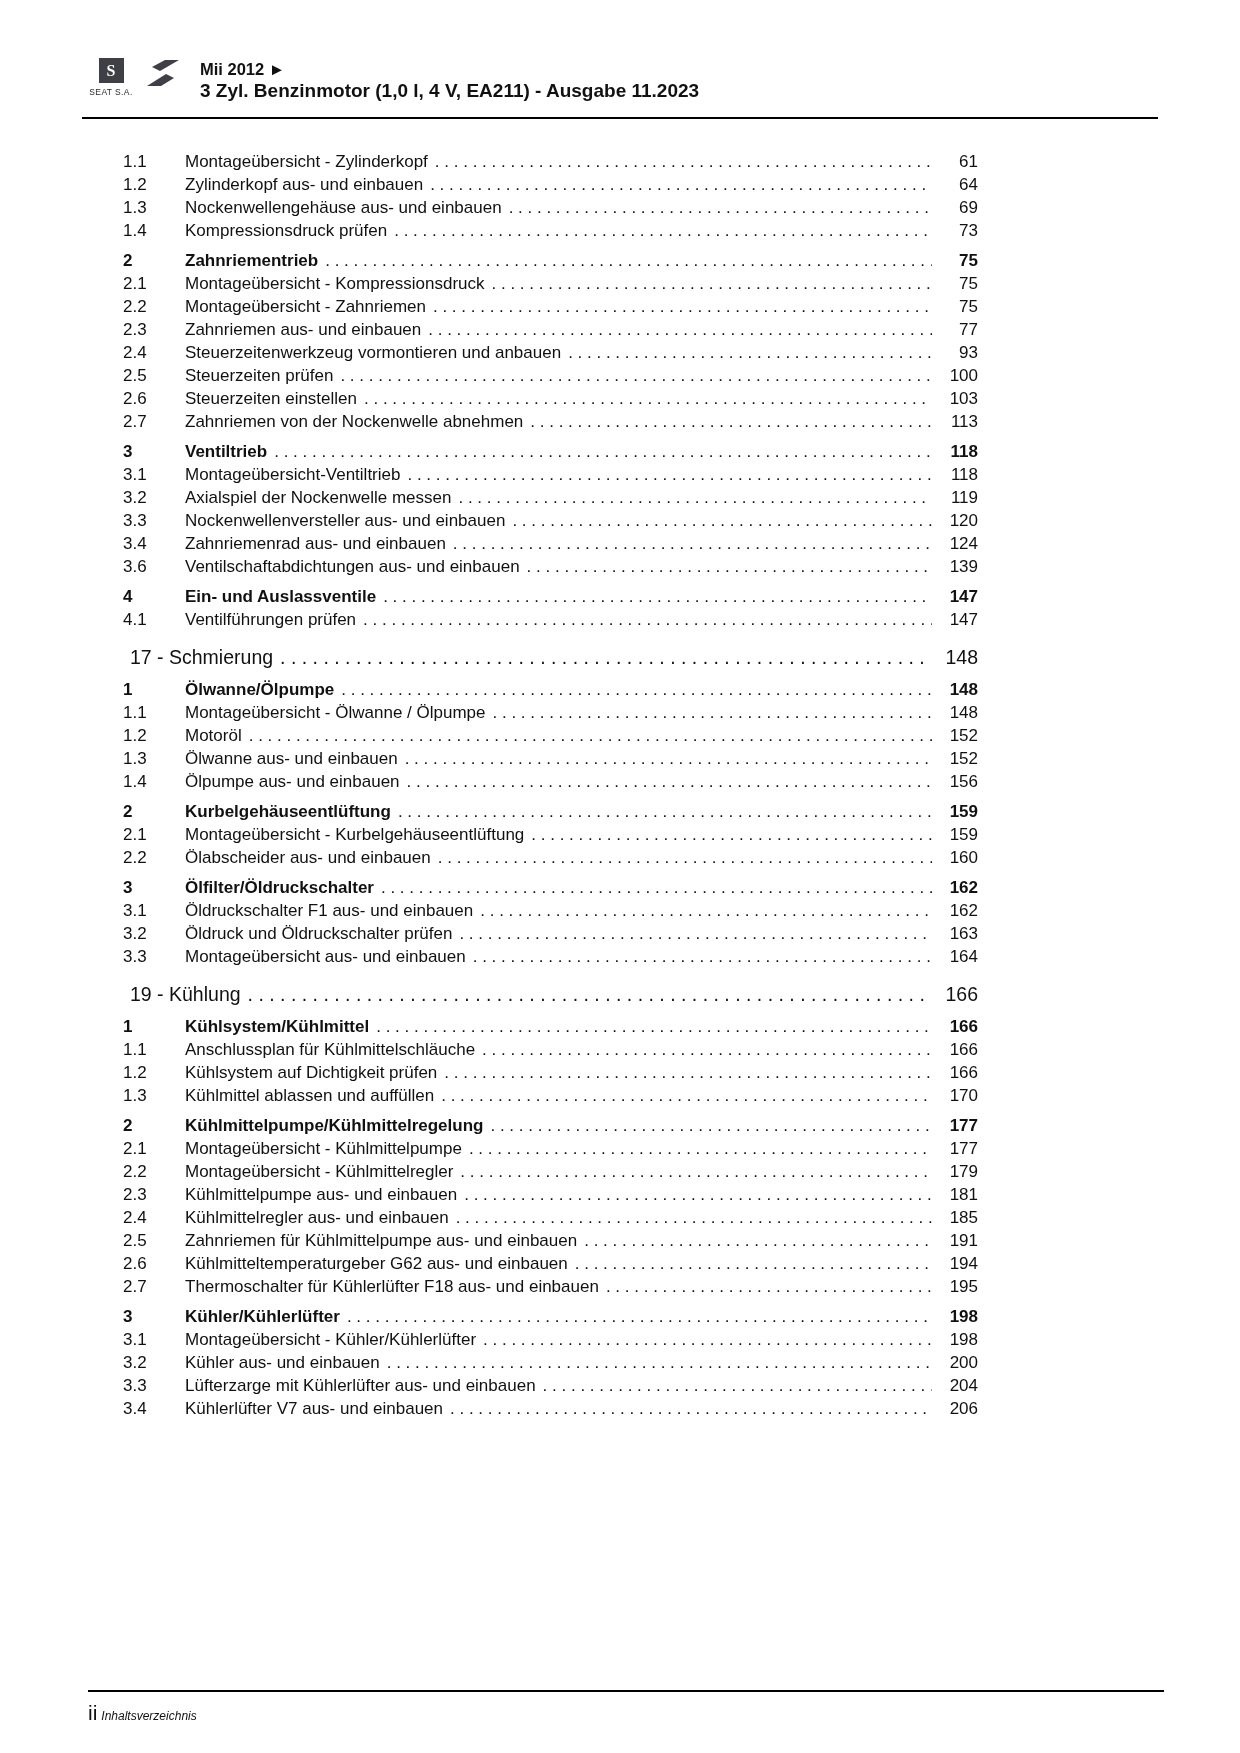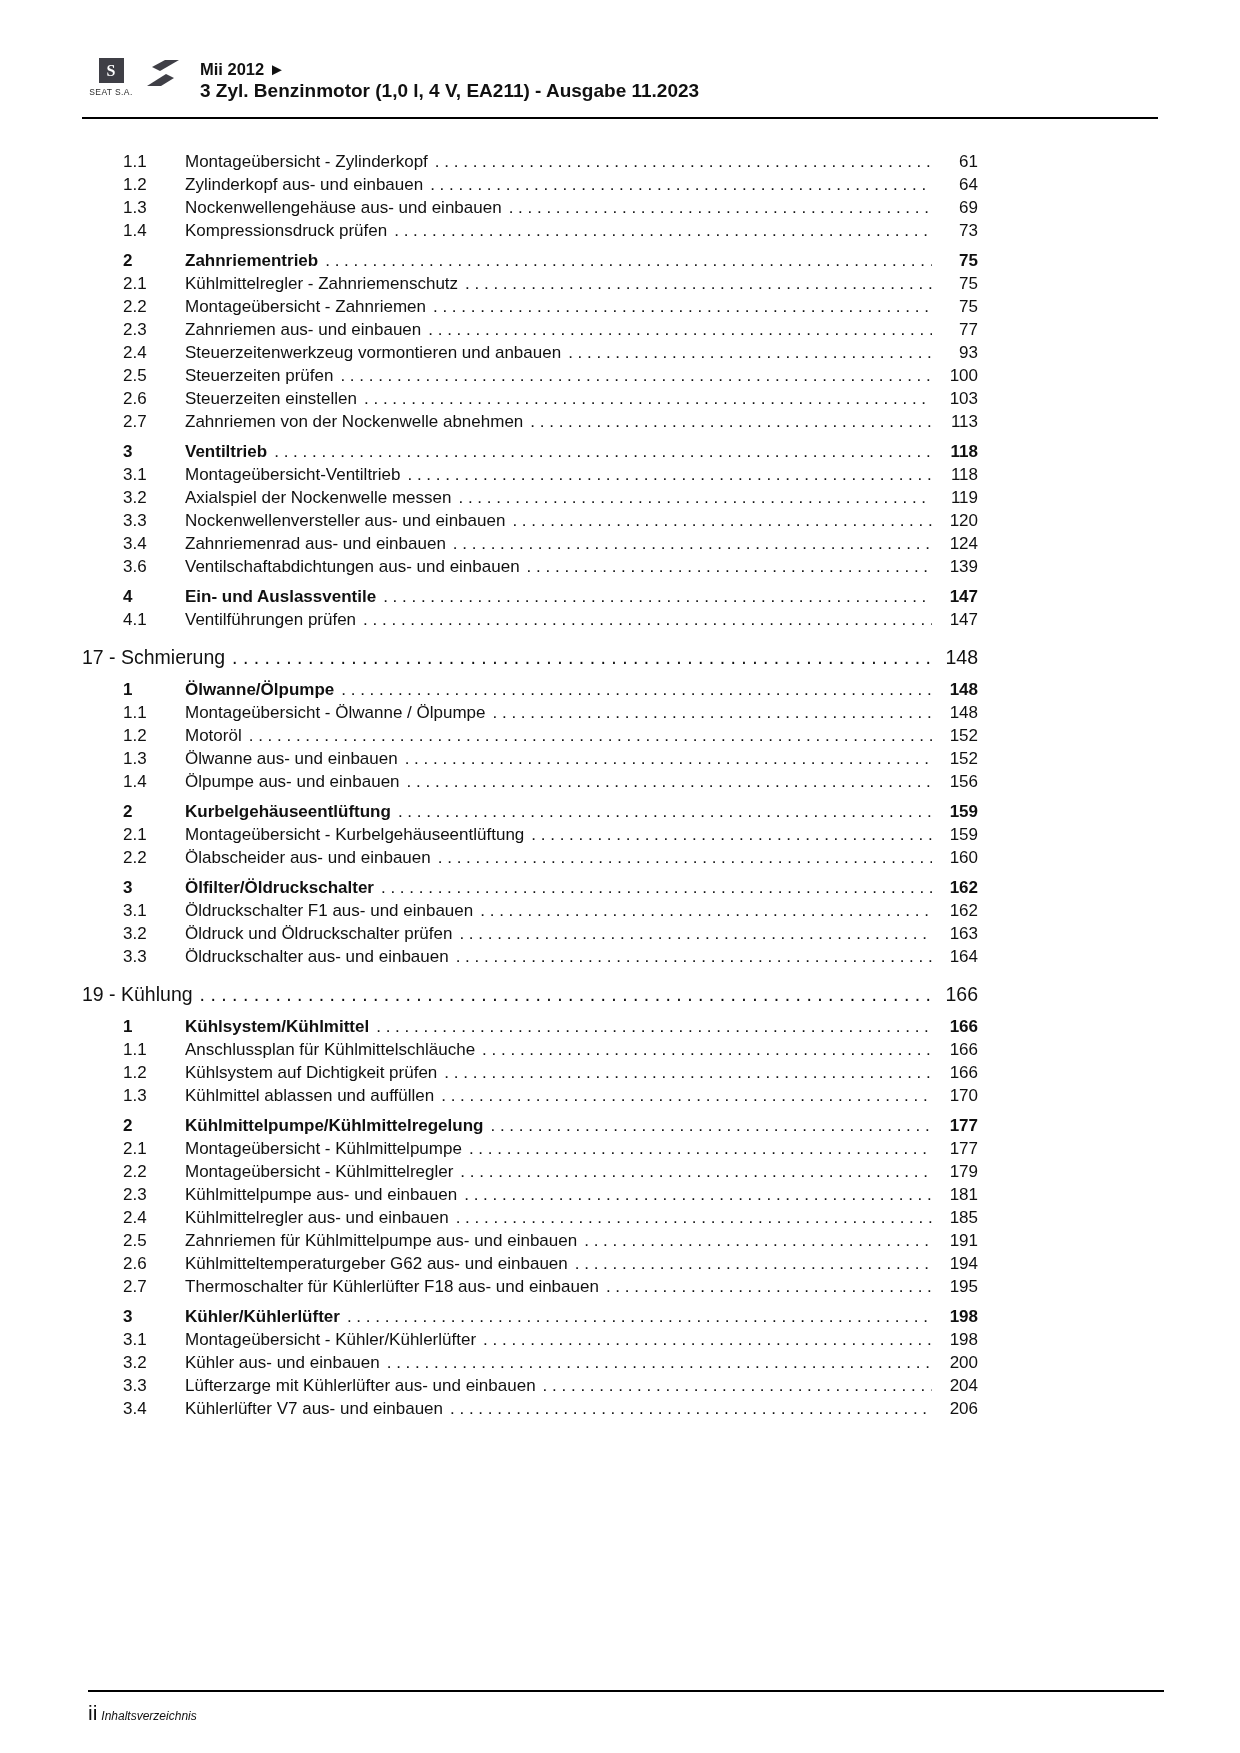--- a/index.html
+++ b/index.html
@@ -65,20 +65,21 @@
     white-space: nowrap;
   }
   .toc-row.level-sub,
   .toc-row.level-section { padding-left: 41px; }
   .toc-row.level-section { font-weight: 700; margin-top: 7px; }
   .toc-row.level-chapter {
     font-size: 19.5px;
     line-height: 27px;
     margin-top: 13px;
     margin-bottom: 3px;
+    margin-left: 48px;
   }
   .toc-num { width: 62px; flex-shrink: 0; }
   .toc-title { flex-shrink: 0; padding-right: 7px; }
   .toc-dots {
     flex: 1 1 auto;
     overflow: hidden;
     white-space: nowrap;
     font-weight: 400;
   }
   .toc-dots::after {
@@ -155,21 +156,21 @@
         <span class="toc-page">73</span>
       </div>
       <div class="toc-row level-section">
         <span class="toc-num">2</span>
         <span class="toc-title">Zahnriementrieb</span>
         <span class="toc-dots"></span>
         <span class="toc-page">75</span>
       </div>
       <div class="toc-row level-sub">
         <span class="toc-num">2.1</span>
-        <span class="toc-title">Kühlmittelregler - Zahnriemenschutz</span>
+        <span class="toc-title">Montageübersicht - Kompressionsdruck</span>
         <span class="toc-dots"></span>
         <span class="toc-page">75</span>
       </div>
       <div class="toc-row level-sub">
         <span class="toc-num">2.2</span>
         <span class="toc-title">Montageübersicht - Zahnriemen</span>
         <span class="toc-dots"></span>
         <span class="toc-page">75</span>
       </div>
       <div class="toc-row level-sub">
@@ -316,21 +317,21 @@
         <span class="toc-page">162</span>
       </div>
       <div class="toc-row level-sub">
         <span class="toc-num">3.2</span>
         <span class="toc-title">Öldruck und Öldruckschalter prüfen</span>
         <span class="toc-dots"></span>
         <span class="toc-page">163</span>
       </div>
       <div class="toc-row level-sub">
         <span class="toc-num">3.3</span>
-        <span class="toc-title">Öldruckschalter aus- und einbauen</span>
+        <span class="toc-title">Montageübersicht aus- und einbauen</span>
         <span class="toc-dots"></span>
         <span class="toc-page">164</span>
       </div>
       <div class="toc-row level-chapter">
         <span class="toc-title">19 - Kühlung</span>
         <span class="toc-dots"></span>
         <span class="toc-page">166</span>
       </div>
       <div class="toc-row level-section">
         <span class="toc-num">1</span>

